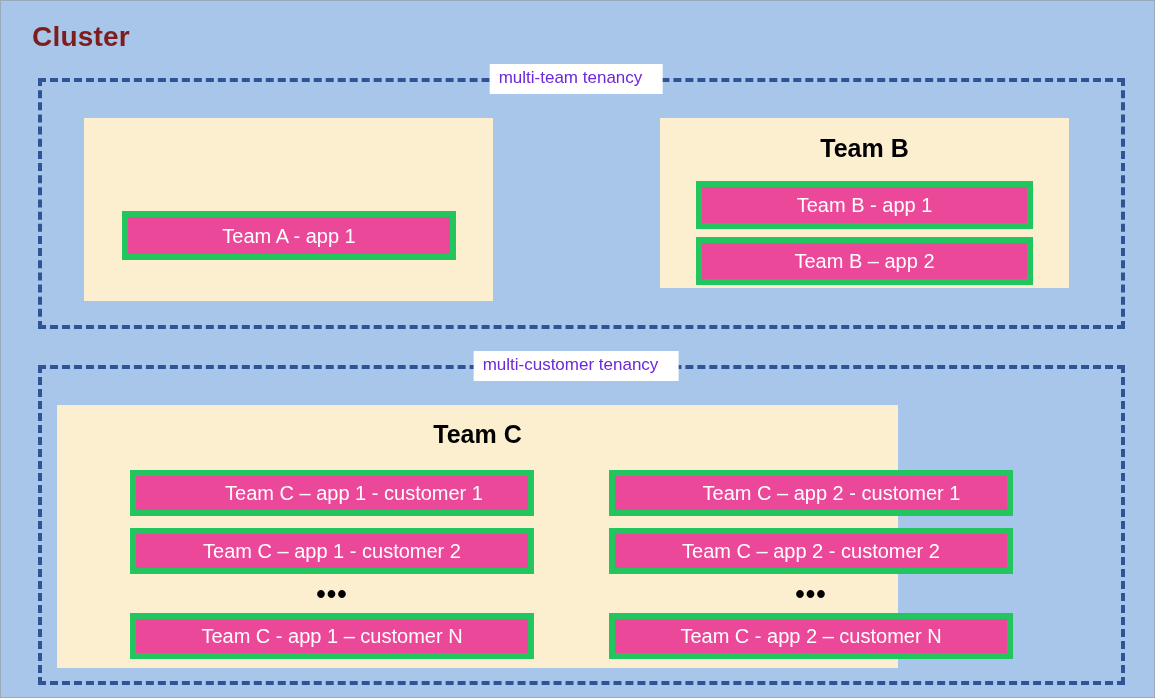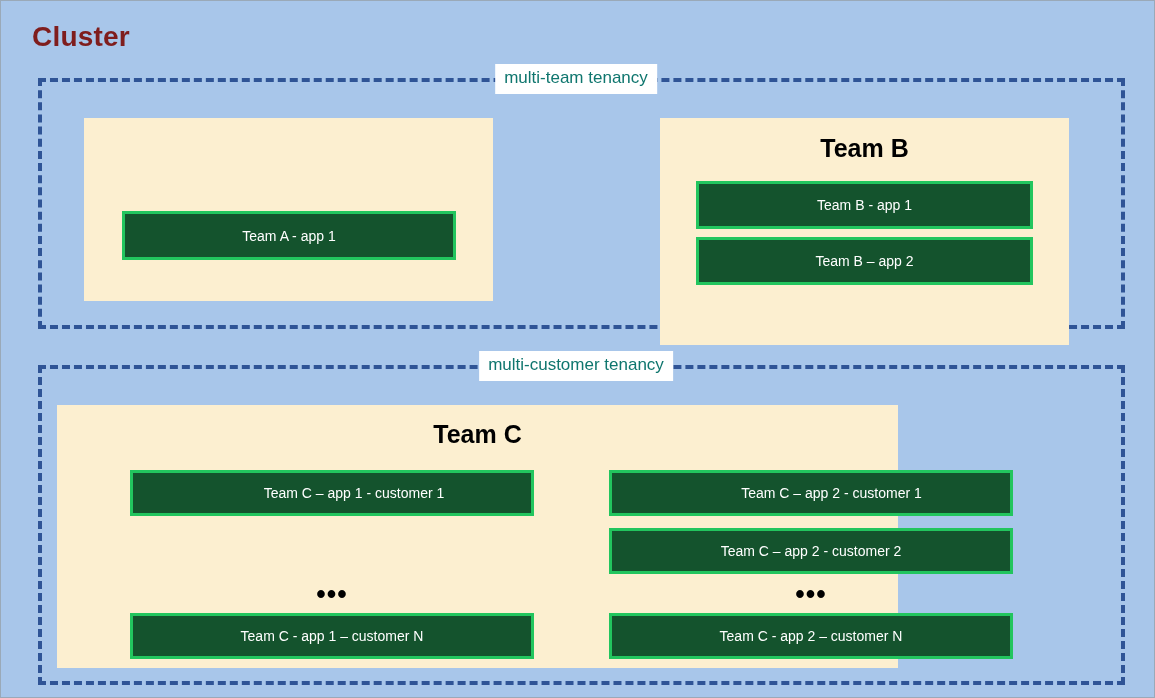--- a/index.html
+++ b/index.html
@@ -49,24 +49,24 @@
   #group-multi-customer {
     left: 37px;
     top: 364px;
     width: 1087px;
     height: 320px;
   }
 
   .tenancy-label {
     position: absolute;
     background: #ffffff;
-    color: #0f766e;
+    color: #6d28d9;
     font-size: 17px;
     line-height: 1.35;
-    padding: 3px 9px 4px 9px;
+    padding: 3px 20px 4px 9px;
     white-space: nowrap;
     text-align: center;
     transform: translateX(-50%);
   }
   #label-multi-team {
     left: 575px;
     top: 63px;
   }
   #label-multi-customer {
     left: 575px;
@@ -83,21 +83,21 @@
   #team-a-box {
     left: 83px;
     top: 117px;
     width: 409px;
     height: 183px;
   }
   #team-b-box {
     left: 659px;
     top: 117px;
     width: 409px;
-    height: 227px;
+    height: 170px;
   }
   #team-c-box {
     left: 56px;
     top: 404px;
     width: 841px;
     height: 263px;
   }
 
   .team-title {
     position: absolute;
@@ -110,24 +110,24 @@
     white-space: nowrap;
   }
   #team-a-box .team-title,
   #team-b-box .team-title { top: 16px; }
   #team-c-box .team-title { top: 15px; }
 
   
   .app-box {
     position: absolute;
     box-sizing: border-box;
-    background: #14532d;
-    border: 3px solid #22c55e;
+    background: #ec4899;
+    border: 6px solid #22c55e;
     color: #ffffff;
-    font-size: 14px;
+    font-size: 20px;
     display: flex;
     align-items: center;
     justify-content: center;
     white-space: nowrap;
     line-height: 1;
   }
 
   
   #team-a-app-1 {
     left: 38px;
@@ -195,20 +195,21 @@
   </div>
 
   <div class="tenancy-group" id="group-multi-customer"></div>
 
   <div class="tenancy-label" id="label-multi-customer">multi-customer tenancy</div>
 
   <div class="team-box" id="team-c-box">
     <div class="team-title">Team C</div>
 
     <div class="app-box" id="team-c-a1-c1">Team C – app 1 - customer 1</div>
+    <div class="app-box" id="team-c-a1-c2">Team C – app 1 - customer 2</div>
     <div class="ellipsis" id="ellipsis-col-1">•••</div>
     <div class="app-box" id="team-c-a1-cn">Team C - app 1 – customer N</div>
 
     <div class="app-box" id="team-c-a2-c1">Team C – app 2 - customer 1</div>
     <div class="app-box" id="team-c-a2-c2">Team C – app 2 - customer 2</div>
     <div class="ellipsis" id="ellipsis-col-2">•••</div>
     <div class="app-box" id="team-c-a2-cn">Team C - app 2 – customer N</div>
   </div>
 
 </div>

